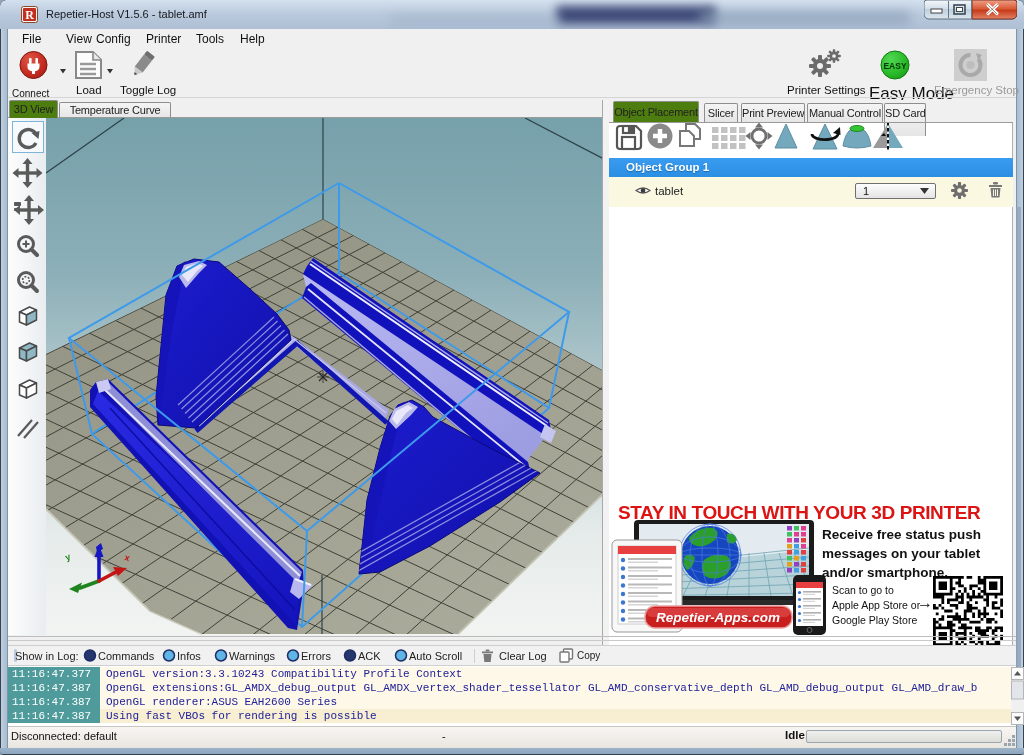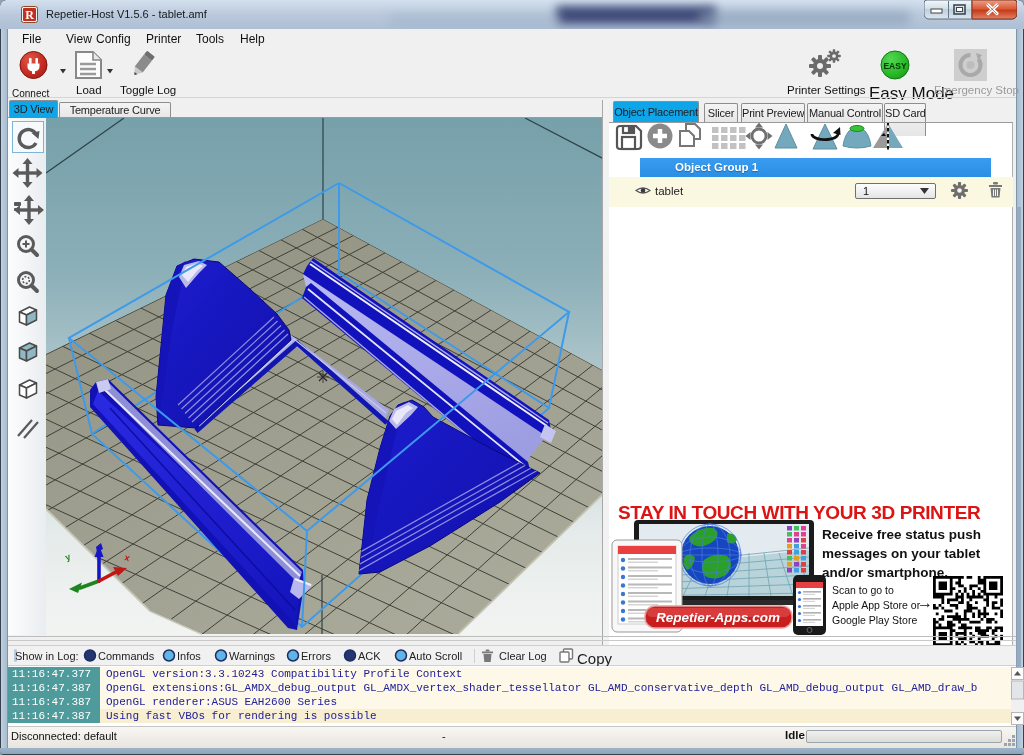--- a/index.html
+++ b/index.html
@@ -2,21 +2,21 @@
 <html><head><meta charset="utf-8"><style>
 *{margin:0;padding:0;box-sizing:border-box}
 html,body{width:1024px;height:755px;overflow:hidden;background:#8ea5ba;font-family:"Liberation Sans",sans-serif}
 .abs{position:absolute}
 #win{position:absolute;left:0;top:0;width:1024px;height:755px;border-radius:6px 6px 4px 4px;overflow:hidden;box-shadow:inset 0 0 0 1px #38424e}
 #titlebar{position:absolute;left:0;top:0;width:1024px;height:29px;background:linear-gradient(#d3e0ee,#bac9dc 50%,#aebfd4);border-radius:6px 6px 0 0}
 #client{position:absolute;left:8px;top:29px;width:1008px;height:719px;background:#f0f0f0}
 .brd{position:absolute;background:linear-gradient(90deg,#c2d3e3,#a3b9cd)}
 .menu{position:absolute;top:3px;font-size:12px;color:#111}
 .tab{position:absolute;font-size:11px;color:#222;background:linear-gradient(#f4f4f4,#e6e6e6);border:1px solid #8e8e8e;border-bottom:none;border-radius:2px 2px 0 0;text-align:center;white-space:nowrap;letter-spacing:-0.2px;overflow:hidden}
-.tabon{background:#0ea5e9;z-index:3}
+.tabon{background:#4d7c0f;z-index:3}
 .mono{font-family:"Liberation Mono",monospace}
 </style></head><body>
 <div id="win">
 
 <div id="titlebar">
 <div class="abs" style="left:556px;top:6px;width:160px;height:18px;background:#2a3467;border-radius:3px;filter:blur(5px);opacity:.85"></div>
 <div class="abs" style="left:700px;top:12px;width:210px;height:12px;background:#8ba0b8;border-radius:3px;filter:blur(6px);opacity:.8"></div>
 <div class="abs" style="left:390px;top:16px;width:170px;height:10px;background:#9eb3c8;filter:blur(6px);opacity:.7"></div>
 <svg class="abs" style="left:21px;top:6px" width="17" height="17">
 <rect x="0.5" y="0.5" width="16" height="16" rx="2" fill="#f3f3f1" stroke="#8a4a28"></rect>
@@ -416,21 +416,21 @@
         <path d="M216 2 L228 27 H204 Z" fill="#74a8bc" stroke="#5d8fa3"></path>
         <path d="M203 12 a13 5.5 0 1 0 25 -2" fill="none" stroke="#111" stroke-width="2.8"></path>
         <path d="M231 5 l0.5 8 l-7.5 -2 Z" fill="#111"></path>
         <path d="M234 24 Q236 10 244 6 L252 6 Q260 10 262 24 Q248 28 234 24 Z" fill="#74a8bc" stroke="#5d8fa3"></path>
         <ellipse cx="248" cy="6.5" rx="7" ry="3" fill="#35c435" stroke="#1d8a1d"></ellipse>
         <path d="M278 3 L278 26 H264 Z" fill="#9a9a9a"></path>
         <path d="M280 3 L280 26 H294 Z" fill="#74a8bc"></path>
         <line x1="279" y1="0" x2="279" y2="29" stroke="#111" stroke-width="2" stroke-dasharray="3.5 2.5"></line>
         <path d="M272 14 h5 l-2 -3 Z" fill="#111"></path>
       </svg>
-<div class="abs" style="left:632px;top:129px;width:351px;height:18.5px;background:linear-gradient(#3a9cf0,#2a8ee2);color:#fff;font-weight:bold;font-size:11.5px;padding-left:35px;line-height:18px;text-shadow:0 1px 1px #1a6ab0">Object Group 1</div>
+<div class="abs" style="left:601px;top:129px;width:404px;height:18.5px;background:linear-gradient(#3a9cf0,#2a8ee2);color:#fff;font-weight:bold;font-size:11.5px;padding-left:17px;line-height:18px;text-shadow:0 1px 1px #1a6ab0">Object Group 1</div>
 <div class="abs" style="left:601px;top:147.5px;width:404px;height:30px;background:#fbf8e2"></div>
 <svg class="abs" style="left:627px;top:156px" width="16" height="11">
         <g>
 <path d="M1 5.5 Q8 0.5 15 5.5 Q8 10.5 1 5.5 Z" fill="#fff" stroke="#555" stroke-width="1.3"></path>
 <circle cx="8" cy="5.5" r="2.3" fill="#3a3a3a"></circle>
         </g>
       </svg>
 <div class="abs" style="left:647px;top:156px;font-size:11.5px;color:#222">tablet</div>
 <div class="abs" style="left:847px;top:153.5px;width:81px;height:16px;background:linear-gradient(#fdfdfd,#e4e4e4);border:1px solid #707070;border-radius:2px;font-size:11px;color:#111;padding-left:7px;line-height:14px">1</div>
 <svg class="abs" style="left:912px;top:159px" width="10" height="7">
@@ -610,21 +610,21 @@
           <path d="M2.5 5 h8 l-0.8 8 h-6.4 Z"></path>
         </g>
       </svg>
 <div class="abs" style="left:491px;top:621px;font-size:11px;color:#222">Clear Log</div>
 <svg class="abs" style="left:551px;top:619px" width="15" height="15">
         <g fill="#fff" stroke="#777" stroke-width="1.4">
           <rect x="4.5" y="1" width="9" height="10" rx="1"></rect>
           <rect x="1" y="4" width="9" height="10" rx="1"></rect>
         </g>
       </svg>
-<div class="abs" style="left:569px;top:621px;font-size:15px;color:#222">Copy</div>
+<div class="abs" style="left:569px;top:621px;font-size:10px;color:#222">Copy</div>
 <div class="abs" style="left:0;top:637px;width:1008px;height:61px;background:#fff"></div>
 <div class="abs mono" style="left:0;top:638px;width:1003px;height:14px;background:#fdf8e8"></div>
 <div class="abs mono" style="left:0;top:638px;width:92px;height:14px;background:#4f9b9b;color:#fff;font-size:11px;line-height:14px;padding-left:4px">11:16:47.377</div>
 <div class="abs mono" style="left:98px;top:638px;width:905px;height:14px;overflow:hidden;color:#20209a;font-size:11px;line-height:14px;white-space:nowrap">OpenGL version:3.3.10243 Compatibility Profile Context</div>
 <div class="abs mono" style="left:0;top:652px;width:1003px;height:14px;background:#fdf8e8"></div>
 <div class="abs mono" style="left:0;top:652px;width:92px;height:14px;background:#4f9b9b;color:#fff;font-size:11px;line-height:14px;padding-left:4px">11:16:47.387</div>
 <div class="abs mono" style="left:98px;top:652px;width:905px;height:14px;overflow:hidden;color:#20209a;font-size:11px;line-height:14px;white-space:nowrap">OpenGL extensions:GL_AMDX_debug_output GL_AMDX_vertex_shader_tessellator GL_AMD_conservative_depth GL_AMD_debug_output GL_AMD_draw_b</div>
 <div class="abs mono" style="left:0;top:666px;width:1003px;height:14px;background:#fdf8e8"></div>
 <div class="abs mono" style="left:0;top:666px;width:92px;height:14px;background:#4f9b9b;color:#fff;font-size:11px;line-height:14px;padding-left:4px">11:16:47.387</div>
 <div class="abs mono" style="left:98px;top:666px;width:905px;height:14px;overflow:hidden;color:#20209a;font-size:11px;line-height:14px;white-space:nowrap">OpenGL renderer:ASUS EAH2600 Series</div>

